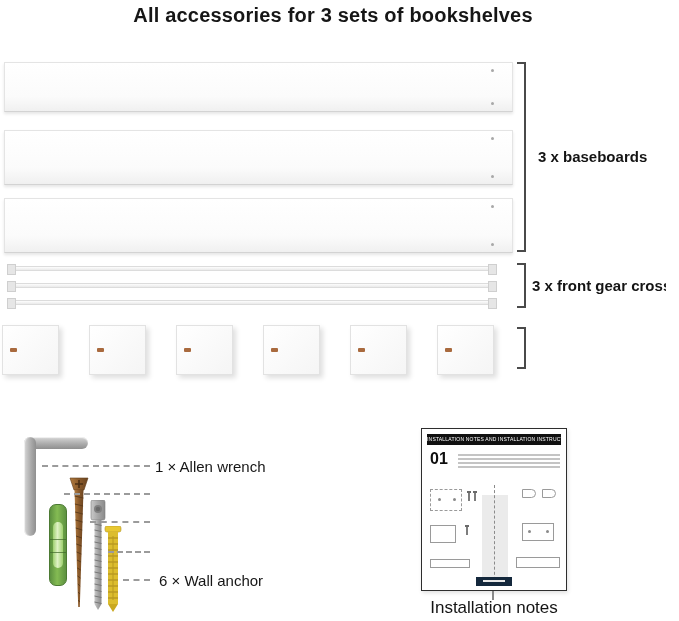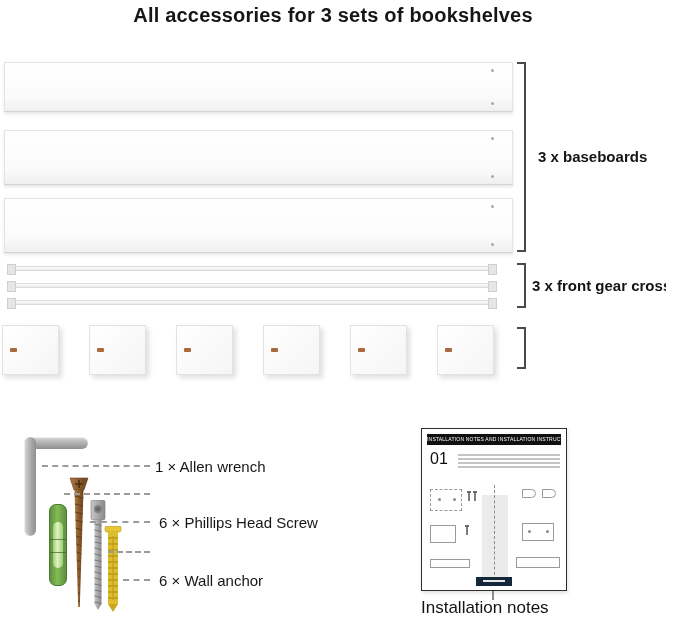--- a/index.html
+++ b/index.html
@@ -53,34 +53,34 @@
   .hw-label{position:absolute;font-size:15px;font-weight:400;color:#161616;white-space:nowrap}
   .hw1{left:155px;top:458px}
   .hw2{left:155px;top:486px}
   .hw3{left:159px;top:514px}
   .hw4{left:155px;top:544px}
   .hw5{left:159px;top:572px}
 
   
   .paper{position:absolute;left:421px;top:428px;width:146px;height:163px;background:#fff;border:1px solid #2e2e2e;box-shadow:1px 2px 4px rgba(0,0,0,.12)}
   .paper-header{position:absolute;left:5px;right:5px;top:5px;height:11px;background:#101010;color:#fff;font-size:5px;line-height:11px;text-align:center;white-space:nowrap;overflow:hidden;letter-spacing:.2px}
-  .step{position:absolute;left:8px;top:21px;font-size:16px;font-weight:400;color:#0e0e0e}
+  .step{position:absolute;left:8px;top:21px;font-size:16px;font-weight:700;color:#0e0e0e}
   .tline{position:absolute;left:36px;width:102px;height:2px;background:#c4c4c4}
   .t1{top:25px}.t2{top:29px}.t3{top:33px}.t4{top:37px}
   .dbox{position:absolute;border:1px solid #9a9a9a;background:#fff}
   .dashed{border-style:dashed}
   .shade{position:absolute;left:60px;top:66px;width:26px;height:84px;background:#e0e0e0;opacity:.65}
   .center-dash{position:absolute;left:72px;top:56px;bottom:5px;width:0;border-left:1px dashed #8a8a8a}
   .pdot{position:absolute;width:3px;height:3px;border-radius:50%;background:#8a8a8a}
   .pscrew{position:absolute;width:2px;height:8px;background:#7d7d7d}
   .pscrew::before{content:"";position:absolute;left:-1px;top:-2px;width:4px;height:2px;background:#6a6a6a}
   .badge{position:absolute;left:50%;bottom:4px;transform:translateX(-50%);width:36px;height:9px;background:#14283c}
   .badge::after{content:"";position:absolute;left:7px;top:3px;width:22px;height:2px;background:#e8e8e8}
   .paper-lead{position:absolute;left:492px;top:591px;height:9px;width:0;border-left:2px dashed #8a8a8a}
-  .caption{position:absolute;left:421px;top:598px;width:146px;text-align:left;font-size:17px;color:#141414}
+  .caption{position:absolute;left:421px;top:598px;width:146px;text-align:center;font-size:17px;color:#141414}
 </style>
 </head>
 <body>
 
 <div class="canvas">
 
   <div class="title">All accessories for 3 sets of bookshelves</div>
 
   <div class="board b1"></div>
   <div class="board b2"></div>
@@ -191,21 +191,20 @@
     </svg>
   </div>
 
   <div class="lead ld1"></div>
   <div class="lead ld2"></div>
   <div class="lead ld3"></div>
   <div class="lead ld4"></div>
   <div class="lead ld5"></div>
 
   <div class="hw-label hw1">1 × Allen wrench</div>
-  <div class="hw-label hw3">6 × Phillips Head Screw</div>
   <div class="hw-label hw5">6 × Wall anchor</div>
 
   <div class="paper">
     <div class="paper-header">INSTALLATION NOTES AND INSTALLATION INSTRUCTIONS</div>
     <div class="step">01</div>
     <div class="tline t1"></div>
     <div class="tline t2"></div>
     <div class="tline t3"></div>
     <div class="tline t4"></div>
 

